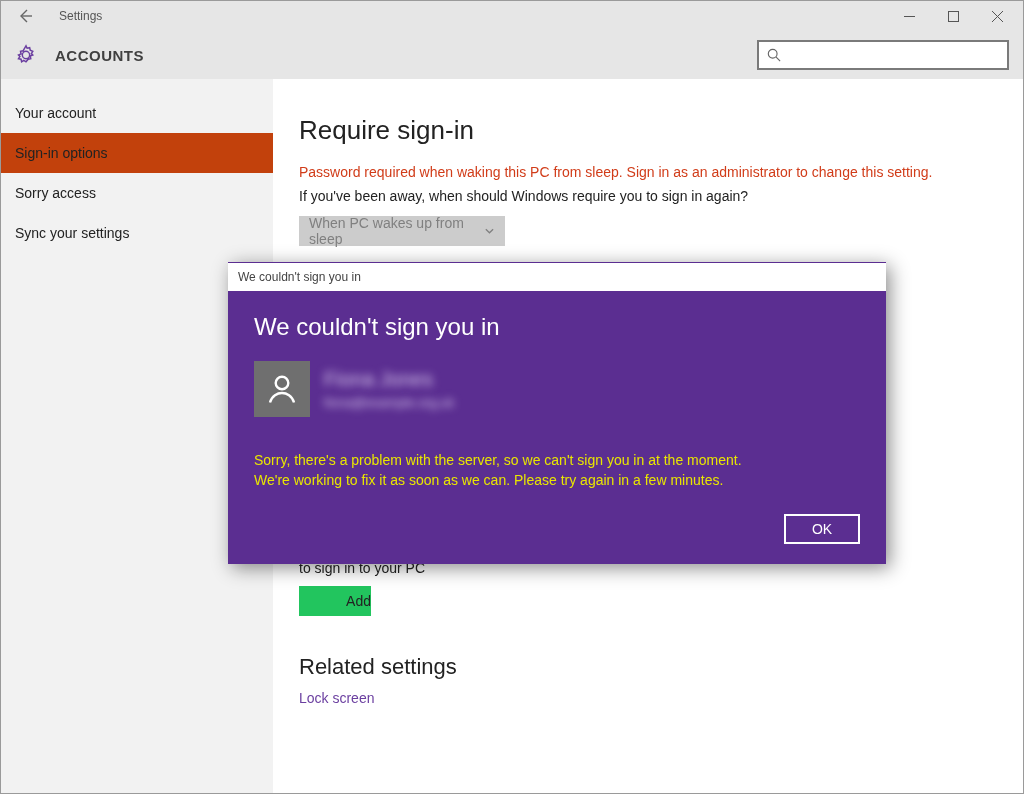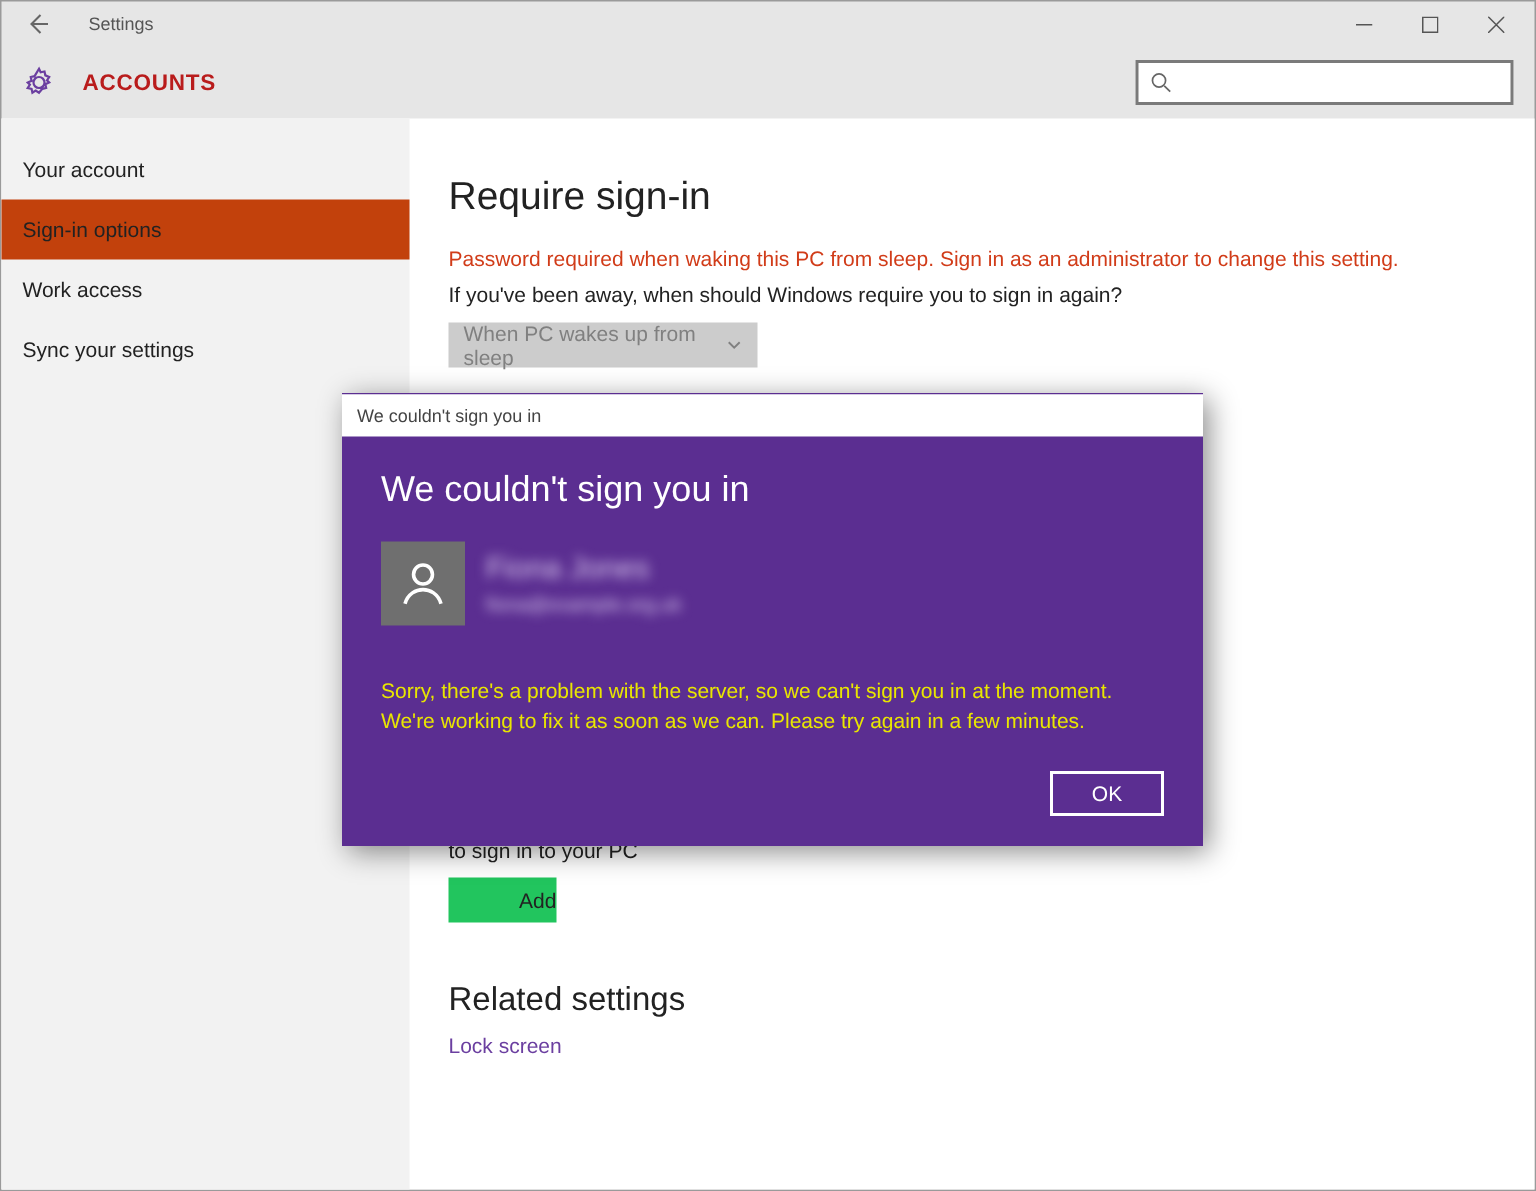--- a/index.html
+++ b/index.html
@@ -5,38 +5,38 @@
   * { box-sizing: border-box; margin: 0; padding: 0; font-family: "Segoe UI", Tahoma, sans-serif; }
   html, body { width: 1024px; height: 794px; overflow: hidden; background: #fff; }
   .window { width: 1024px; height: 794px; border: 1px solid #9a9a9a; background: #e6e6e6; display: flex; flex-direction: column; }
   .titlebar { height: 30px; display: flex; align-items: center; padding: 0 4px 0 12px; color: #666; font-size: 12px; }
   .titlebar .back { width: 24px; display: flex; justify-content: center; color: #555; }
   .titlebar .title { margin-left: 22px; font-size: 12px; color: #555; }
   .titlebar .spacer { flex: 1; }
   .winbtn { width: 44px; height: 28px; display: flex; align-items: center; justify-content: center; color: #555; }
   .header { height: 48px; display: flex; align-items: center; padding: 0 14px; }
   .header .gear { width: 22px; height: 22px; margin-right: 18px; color: #6b3fa0; }
-  .header .section-title { font-size: 15px; font-weight: 600; letter-spacing: 0.5px; color: #b91c1c; }
+  .header .section-title { font-size: 15px; font-weight: 600; letter-spacing: 0.5px; color: #404040; }
   .header .spacer { flex: 1; }
   .searchbox { width: 252px; height: 30px; border: 2px solid #7a7a7a; background: #fff; display: flex; align-items: center; padding: 0 8px; color: #666; font-size: 14px; }
   .searchbox .ph { flex: 1; }
   .body { flex: 1; display: flex; background: #fff; position: relative; }
   .sidebar { width: 272px; background: #f2f2f2; padding-top: 14px; }
   .side-item { height: 40px; display: flex; align-items: center; padding: 0 14px; font-size: 14px; color: #222; cursor: pointer; }
   .side-item.selected { background: #c2410c; }
   .content { flex: 1; padding: 36px 26px; color: #222; overflow: hidden; }
   .h1 { font-size: 26px; font-weight: 400; margin-bottom: 18px; }
   .warn { color: #d13c19; font-size: 14px; margin-bottom: 8px; }
   .desc { font-size: 14px; margin-bottom: 10px; }
   .dropdown { display: inline-flex; align-items: center; background: #ccc; color: #808080; height: 30px; padding: 0 10px; font-size: 14px; width: 206px; justify-content: space-between; }
   .h2 { font-size: 22px; font-weight: 400; margin-top: 38px; margin-bottom: 10px; }
   .btn-gray { display: inline-flex; align-items: center; justify-content: flex-end; background: #22c55e; color: #222; font-size: 14px; height: 30px; width: 72px; cursor: pointer; }
   .link { color: #6b3fa0; font-size: 14px; cursor: pointer; }
   
-  .dialog { position: absolute; left: 227px; top: 183px; width: 574px; background: #fff; box-shadow: 4px 4px 18px rgba(0,0,0,0.45); border-top: 1px solid #5b2e91; }
+  .dialog { position: absolute; left: 227px; top: 183px; width: 658px; background: #fff; box-shadow: 4px 4px 18px rgba(0,0,0,0.45); border-top: 1px solid #5b2e91; }
   .dialog .dlg-title { height: 28px; display: flex; align-items: center; padding: 0 10px; font-size: 12px; color: #444; background:#fff; }
   .dialog .dlg-body { background: #5b2e91; color: #fff; padding: 22px 26px 20px 26px; }
   .dlg-h { font-size: 24px; font-weight: 300; margin-bottom: 20px; }
   .user-row { display: flex; align-items: center; margin-bottom: 34px; }
   .avatar { width: 56px; height: 56px; background: #6f6f6f; display: flex; align-items: center; justify-content: center; }
   .user-info { margin-left: 14px; }
   .blurred { filter: blur(4px); color: #d9c8ee; }
   .user-name { font-size: 20px; font-weight: 400; }
   .user-email { font-size: 13px; margin-top: 4px; }
   .err-msg { color: #e9e600; font-size: 14px; line-height: 1.4; margin-bottom: 24px; max-width: 520px; }
@@ -94,21 +94,21 @@
   <div class="body">
 
     <div class="sidebar">
       <div class="side-item">
           <span>Your account</span>
         </div>
       <div class="side-item selected">
           <span>Sign-in options</span>
         </div>
       <div class="side-item">
-          <span>Work access</span>
+          <span>Sorry access</span>
         </div>
       <div class="side-item">
           <span>Sync your settings</span>
         </div>
     </div>
 
     <div class="content">
       <div class="h1">Require sign-in</div>
       <div class="warn">Password required when waking this PC from sleep. Sign in as an administrator to change this setting.</div>
       <div class="desc">If you've been away, when should Windows require you to sign in again?</div>

